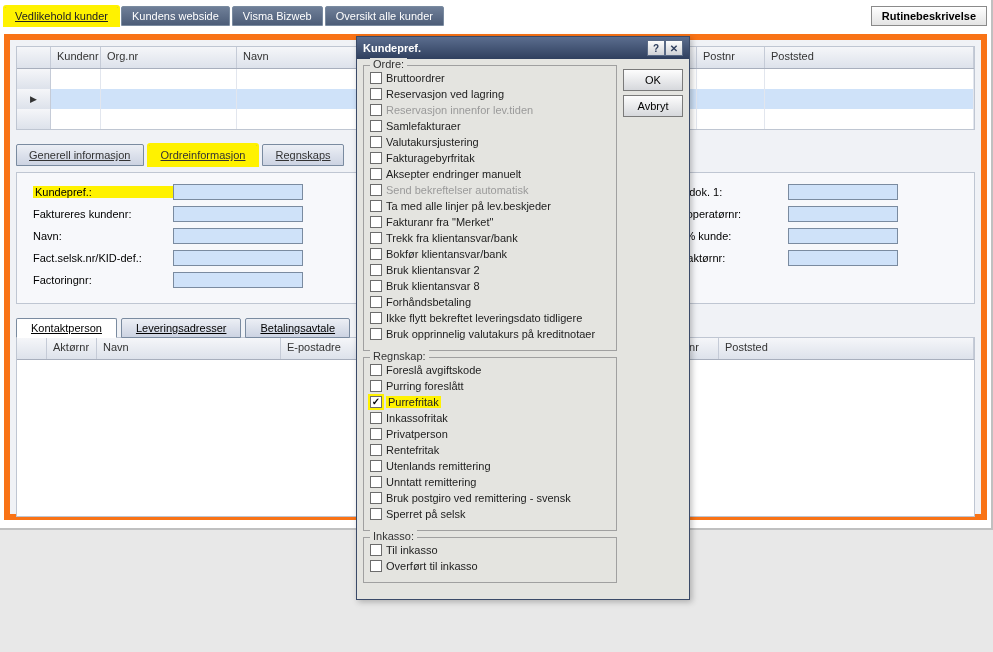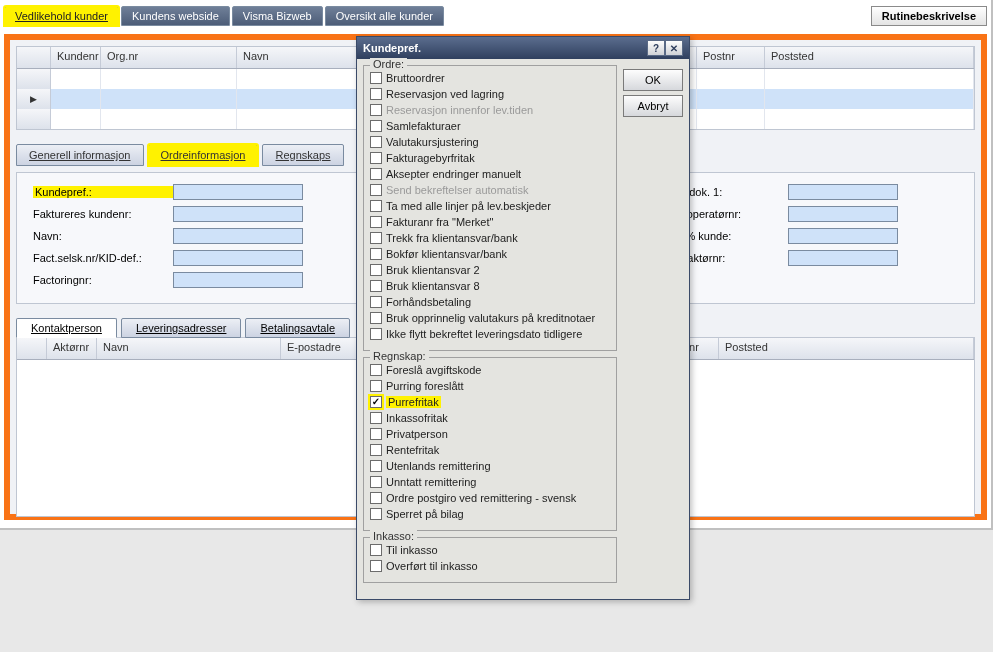--- a/index.html
+++ b/index.html
@@ -248,25 +248,25 @@
           <div class="chk-row">
             <span class="chk"></span>
             <span>Bruk klientansvar 8</span>
           </div>
           <div class="chk-row">
             <span class="chk"></span>
             <span>Forhåndsbetaling</span>
           </div>
           <div class="chk-row">
             <span class="chk"></span>
+            <span>Ikke flytt bekreftet leveringsdato tidligere</span>
+          </div>
+          <div class="chk-row">
+            <span class="chk"></span>
             <span>Bruk opprinnelig valutakurs på kreditnotaer</span>
-          </div>
-          <div class="chk-row">
-            <span class="chk"></span>
-            <span>Ikke flytt bekreftet leveringsdato tidligere</span>
           </div>
         </div>
         <div class="group">
           <div class="legend">Regnskap:</div>
           <div class="chk-row">
             <span class="chk"></span>
             <span>Foreslå avgiftskode</span>
           </div>
           <div class="chk-row">
             <span class="chk"></span>
@@ -291,25 +291,25 @@
           <div class="chk-row">
             <span class="chk"></span>
             <span>Utenlands remittering</span>
           </div>
           <div class="chk-row">
             <span class="chk"></span>
             <span>Unntatt remittering</span>
           </div>
           <div class="chk-row">
             <span class="chk"></span>
-            <span>Ordre postgiro ved remittering - svensk</span>
-          </div>
-          <div class="chk-row">
-            <span class="chk"></span>
-            <span>Sperret på bilag</span>
+            <span>Bruk postgiro ved remittering - svensk</span>
+          </div>
+          <div class="chk-row">
+            <span class="chk"></span>
+            <span>Sperret på selsk</span>
           </div>
         </div>
         <div class="group">
           <div class="legend">Inkasso:</div>
           <div class="chk-row">
             <span class="chk"></span>
             <span>Til inkasso</span>
           </div>
           <div class="chk-row">
             <span class="chk"></span>

